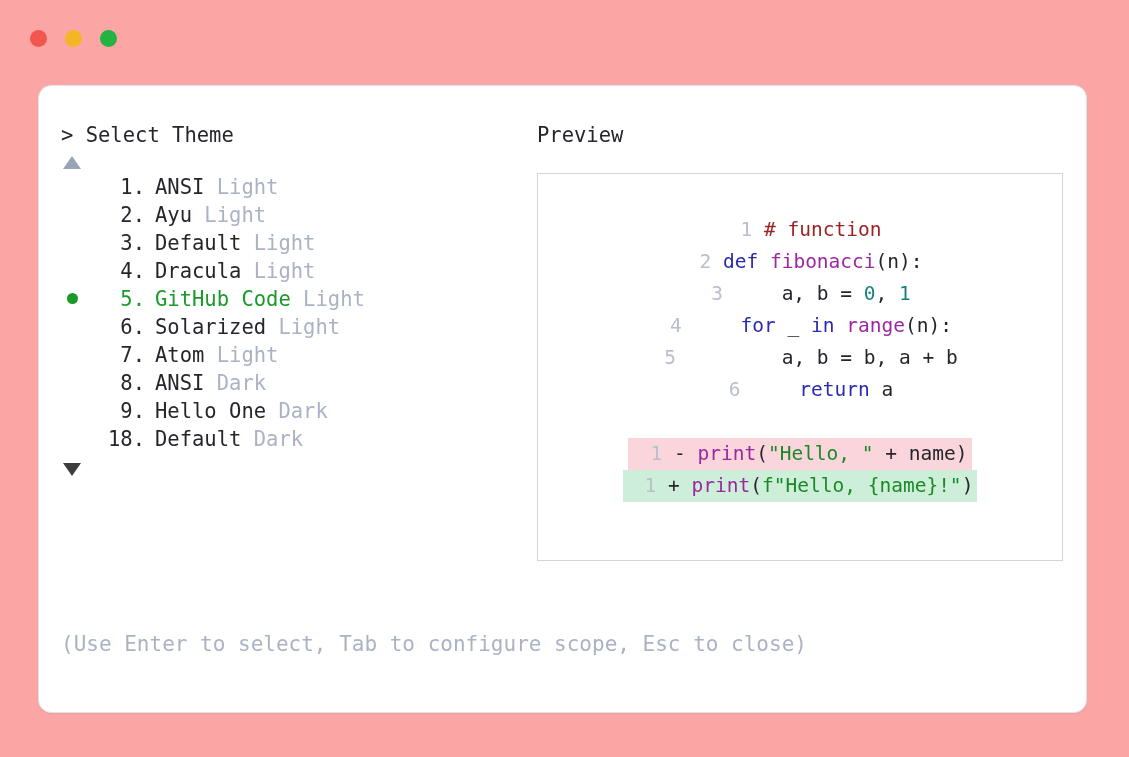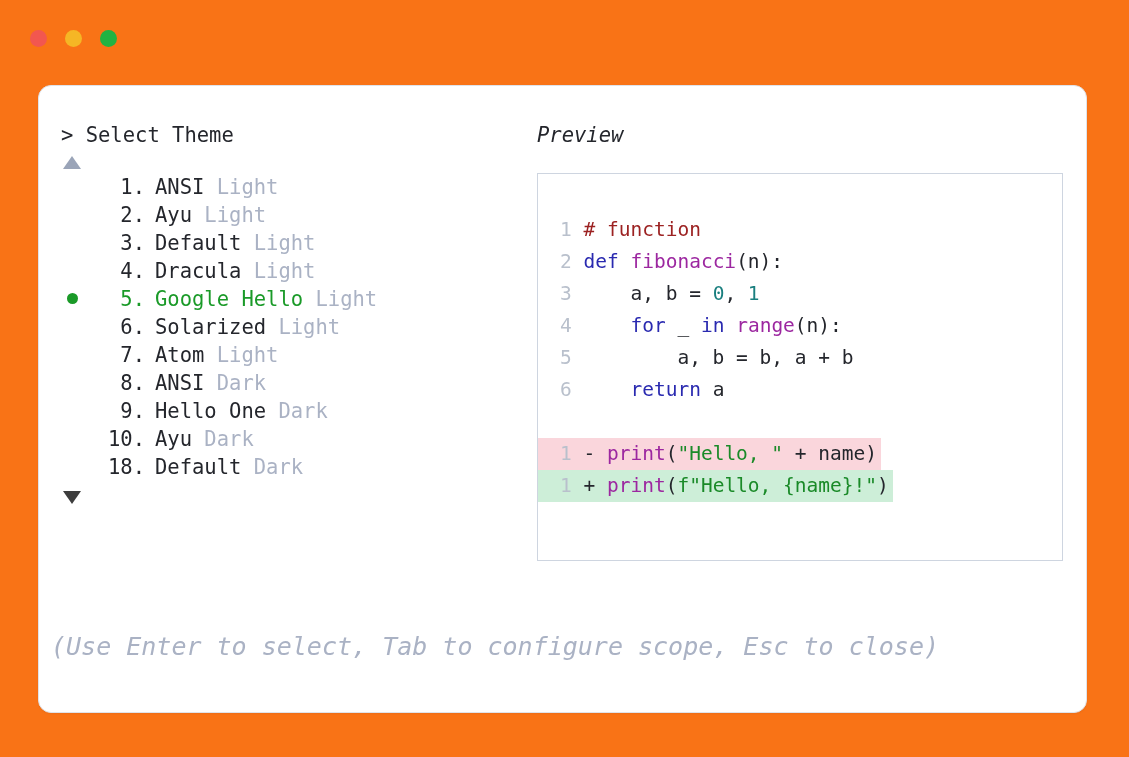--- a/index.html
+++ b/index.html
@@ -9,21 +9,21 @@
     width: 1129px;
     height: 757px;
     background: #ffffff;
     font-family: "DejaVu Sans Mono", "Liberation Mono", monospace;
   }
 
   .screen {
     position: relative;
     width: 1129px;
     height: 757px;
-    background: #f97316;
+    background: #fca5a5;
     overflow: hidden;
   }
 
   
   .titlebar {
     position: absolute;
     left: 30px;
     top: 30px;
     display: flex;
     gap: 18px;
@@ -125,51 +125,50 @@
     margin-left: 2px;
     width: 0;
     height: 0;
     border-left: 9px solid transparent;
     border-right: 9px solid transparent;
     border-top: 13px solid #3d3d3d;
   }
 
   .hint {
     position: absolute;
-    left: 12px;
+    left: 22px;
     top: 546px;
-    font-size: 25px;
+    font-size: 21px;
     color: #aab2c4;
     white-space: pre;
-    font-style: italic;
   }
 
   
   .right-col {
     position: absolute;
     left: 498px;
     top: 36px;
     width: 530px;
   }
   .preview-label {
     font-size: 20.5px;
     line-height: 26px;
     color: #24262c;
     white-space: pre;
-    font-style: italic;
   }
 
   .preview-box {
     margin-top: 25px;
     width: 526px;
     height: 388px;
     border: 1.5px solid #ced5e0;
     background: #ffffff;
     padding: 40px 0 0 0;
     overflow: hidden;
+    text-align: center;
   }
 
   .code {
     font-size: 19.5px;
     line-height: 32px;
     white-space: pre;
   }
   .code-row { white-space: pre; padding-left: 22px; }
   .code-row.diffline { padding-left: 0; }
   .diff-bg { display: inline-block; padding-left: 22px; padding-right: 4px; }
@@ -202,26 +201,25 @@
     <div class="card-inner">
 
       <div class="left-col">
         <div class="prompt-line">&gt; Select Theme</div>
         <div class="scroll-arrow-up"></div>
         <div class="theme-list">
             <div class="theme-row"><span class="bullet-cell"></span><span class="num-cell">1.</span><span class="name-cell"><span class="tname">ANSI</span><span class="variant"> Light</span></span></div>
             <div class="theme-row"><span class="bullet-cell"></span><span class="num-cell">2.</span><span class="name-cell"><span class="tname">Ayu</span><span class="variant"> Light</span></span></div>
             <div class="theme-row"><span class="bullet-cell"></span><span class="num-cell">3.</span><span class="name-cell"><span class="tname">Default</span><span class="variant"> Light</span></span></div>
             <div class="theme-row"><span class="bullet-cell"></span><span class="num-cell">4.</span><span class="name-cell"><span class="tname">Dracula</span><span class="variant"> Light</span></span></div>
-            <div class="theme-row selected"><span class="bullet-cell"><span class="bullet" style="background: rgb(26, 154, 40);"></span></span><span class="num-cell">5.</span><span class="name-cell"><span class="tname">Google Hello</span><span class="variant"> Light</span></span></div>
+            <div class="theme-row selected"><span class="bullet-cell"><span class="bullet" style="background: rgb(26, 154, 40);"></span></span><span class="num-cell">5.</span><span class="name-cell"><span class="tname">GitHub Code</span><span class="variant"> Light</span></span></div>
             <div class="theme-row"><span class="bullet-cell"></span><span class="num-cell">6.</span><span class="name-cell"><span class="tname">Solarized</span><span class="variant"> Light</span></span></div>
             <div class="theme-row"><span class="bullet-cell"></span><span class="num-cell">7.</span><span class="name-cell"><span class="tname">Atom</span><span class="variant"> Light</span></span></div>
             <div class="theme-row"><span class="bullet-cell"></span><span class="num-cell">8.</span><span class="name-cell"><span class="tname">ANSI</span><span class="variant"> Dark</span></span></div>
             <div class="theme-row"><span class="bullet-cell"></span><span class="num-cell">9.</span><span class="name-cell"><span class="tname">Hello One</span><span class="variant"> Dark</span></span></div>
-            <div class="theme-row"><span class="bullet-cell"></span><span class="num-cell">10.</span><span class="name-cell"><span class="tname">Ayu</span><span class="variant"> Dark</span></span></div>
             <div class="theme-row"><span class="bullet-cell"></span><span class="num-cell">18.</span><span class="name-cell"><span class="tname">Default</span><span class="variant"> Dark</span></span></div>
           </div>
         <div class="scroll-arrow-down"></div>
       </div>
 
       <div class="hint">(Use Enter to select, Tab to configure scope, Esc to close)</div>
 
       <div class="right-col">
         <div class="preview-label">Preview</div>
         <div class="preview-box">

